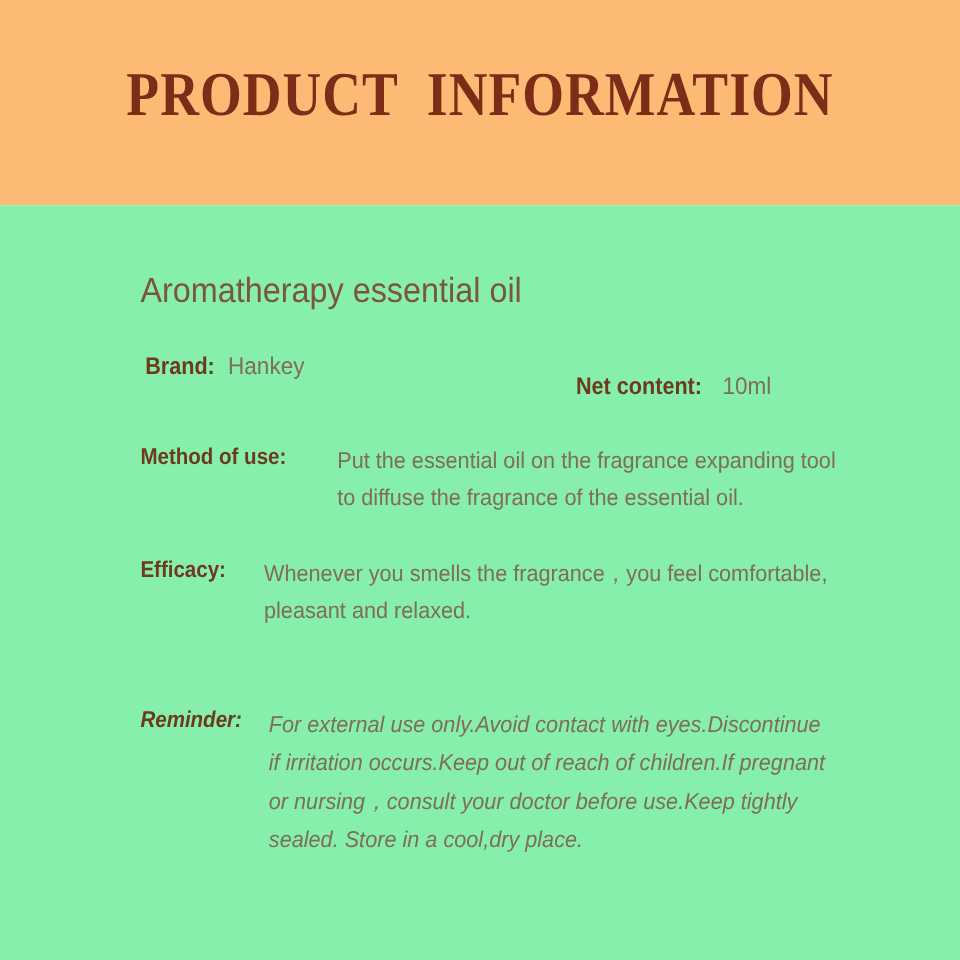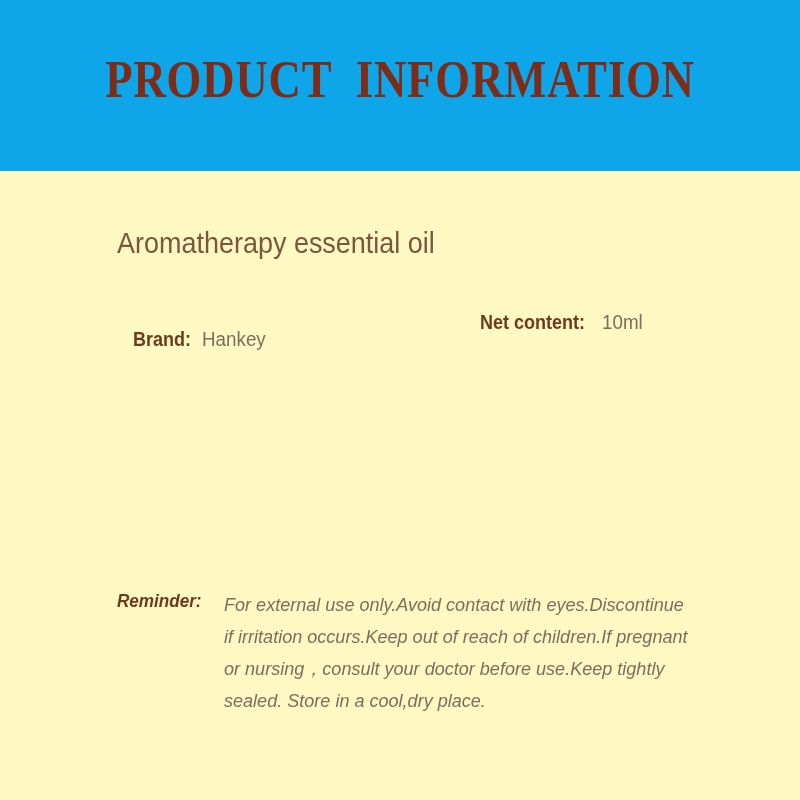--- a/index.html
+++ b/index.html
@@ -20,21 +20,21 @@
     background: #ffffff;
   }
 
   
   #header-band {
     position: absolute;
     left: 0;
     top: 0;
     width: 800px;
     height: 171px;
-    background: #0ea5e9;
+    background: #fdba74;
   }
   #header-title {
     position: absolute;
     left: 0;
     top: 52px;
     width: 800px;
     text-align: center;
     font-family: "Liberation Serif", "DejaVu Serif", serif;
     font-weight: 700;
     font-size: 52px;
@@ -46,21 +46,21 @@
     white-space: pre;
   }
 
   
   #content {
     position: absolute;
     left: 0;
     top: 171px;
     width: 800px;
     height: 629px;
-    background: #fef9c3;
+    background: #86efac;
   }
 
   #product-title {
     position: absolute;
     left: 117px;
     top: 55px;
     font-size: 29px;
     line-height: 34px;
     color: #7c563c;
     font-weight: 400;
@@ -85,21 +85,21 @@
   
   #spec-row {
     position: absolute;
     left: 117px;
     top: 122px;
     width: 660px;
     font-size: 20px;
     line-height: 26px;
     white-space: nowrap;
   }
-  #spec-row .spec-brand { position: absolute; left: 16px; top: 0; margin-top: 33px; }
+  #spec-row .spec-brand { position: absolute; left: 4px; top: 0; }
   #spec-row .spec-net   { position: absolute; left: 363px; top: 16px; }
   #spec-row .label { font-size: 20px; }
   #spec-row .value {
     font-size: 20px;
     display: inline-block;
     transform: scaleX(0.94);
     transform-origin: 0 50%;
     margin-left: 5px;
   }
 
@@ -150,21 +150,35 @@
 
     <div id="spec-row">
       <div class="spec-brand">
         <span class="label">Brand:</span><span class="value">Hankey</span>
       </div>
       <div class="spec-net">
         <span class="label">Net content:</span><span class="value">10ml</span>
       </div>
     </div>
 
+    <div class="section" id="section-method">
+      <span class="label">Method of use:</span>
+      <span class="body-text">
+        <span class="line">Put the essential oil on the fragrance expanding tool</span>
+        <span class="line">to diffuse the fragrance of the essential oil.</span>
+      </span>
+    </div>
 
+    <div class="section" id="section-efficacy">
+      <span class="label">Efficacy:</span>
+      <span class="body-text">
+        <span class="line">Whenever you smells the fragrance，you feel comfortable,</span>
+        <span class="line">pleasant and relaxed.</span>
+      </span>
+    </div>
 
     <div class="section" id="section-reminder">
       <span class="label">Reminder:</span>
       <span class="body-text">
         <span class="line">For external use only.Avoid contact with eyes.Discontinue</span>
         <span class="line">if irritation occurs.Keep out of reach of children.If pregnant</span>
         <span class="line">or nursing，consult your doctor before use.Keep tightly</span>
         <span class="line">sealed. Store in a cool,dry place.</span>
       </span>
     </div>

